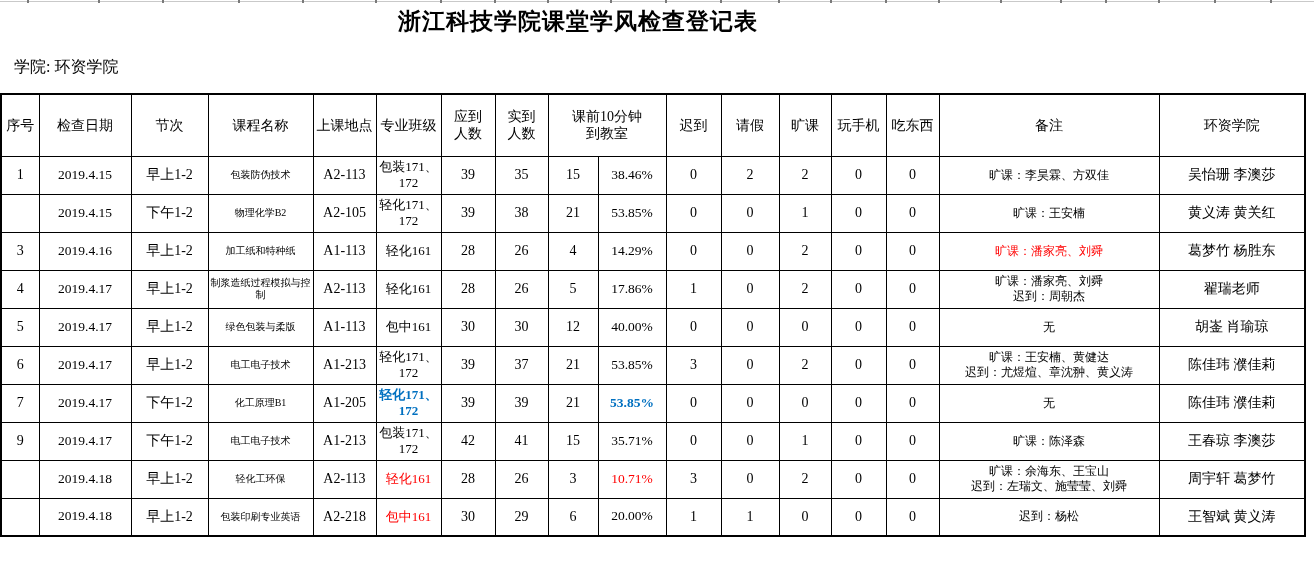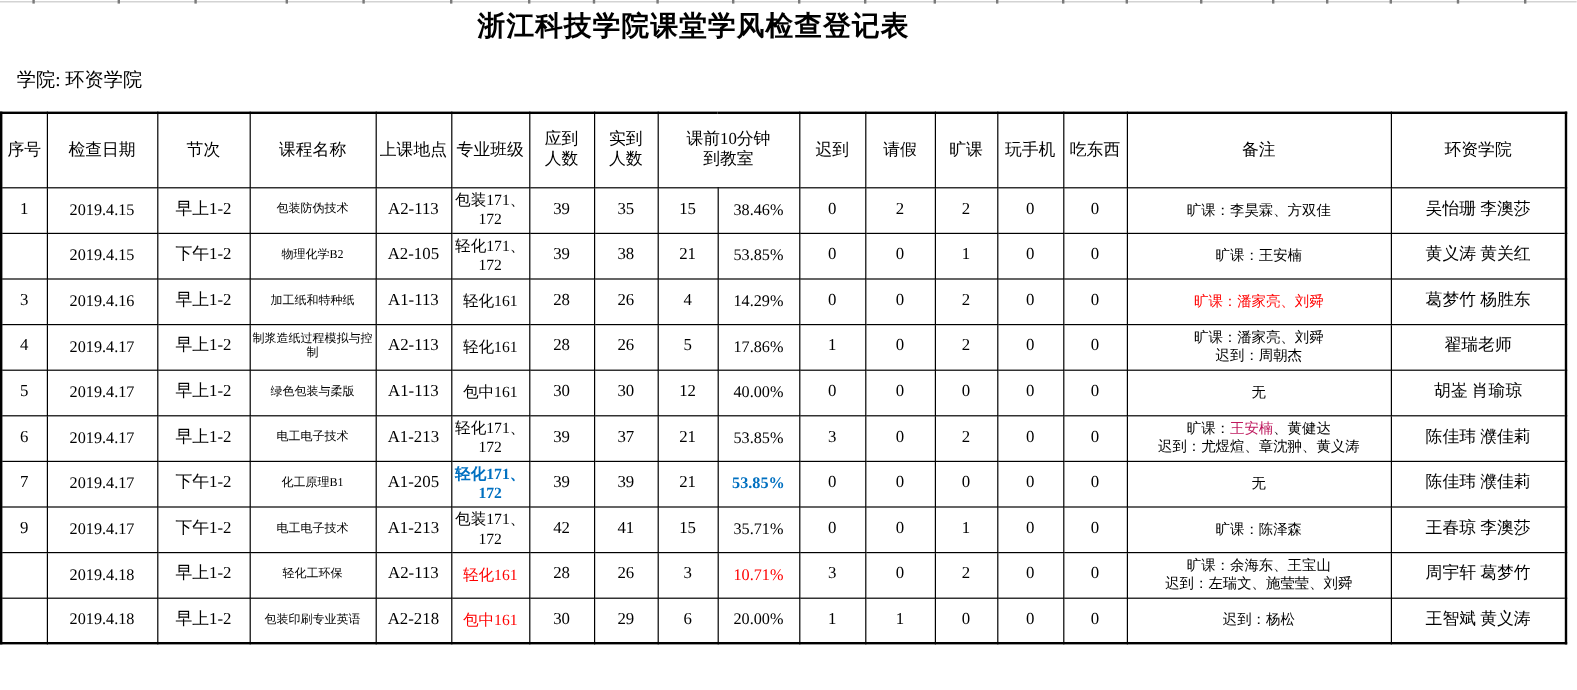--- a/index.html
+++ b/index.html
@@ -215,21 +215,21 @@
         <td class="c-class_name"><span>轻化171、172</span></td>
         <td class="c-expected"><span>39</span></td>
         <td class="c-actual"><span>37</span></td>
         <td class="c-early_count"><span>21</span></td>
         <td class="c-early_percent"><span>53.85%</span></td>
         <td class="c-late"><span>3</span></td>
         <td class="c-leave"><span>0</span></td>
         <td class="c-absent"><span>2</span></td>
         <td class="c-phone"><span>0</span></td>
         <td class="c-eating"><span>0</span></td>
-        <td class="c-remark"><span>旷课：</span><span style="color: #be185d;">王安楠</span><span>、黄健达
+        <td class="c-remark"><span>旷课：</span><span style="color: #000000;">王安楠</span><span>、黄健达
 迟到：尤煜煊、章沈翀、黄义涛</span></td>
         <td class="c-inspectors"><span>陈佳玮 濮佳莉</span></td>
       </tr>
       <tr>
         <td class="c-no"><span>7</span></td>
         <td class="c-date"><span>2019.4.17</span></td>
         <td class="c-session"><span>下午1-2</span></td>
         <td class="c-course"><span>化工原理B1</span></td>
         <td class="c-location"><span>A1-205</span></td>
         <td class="c-class_name"><span style="color: rgb(0, 112, 192); font-weight: bold;">轻化171、172</span></td>

